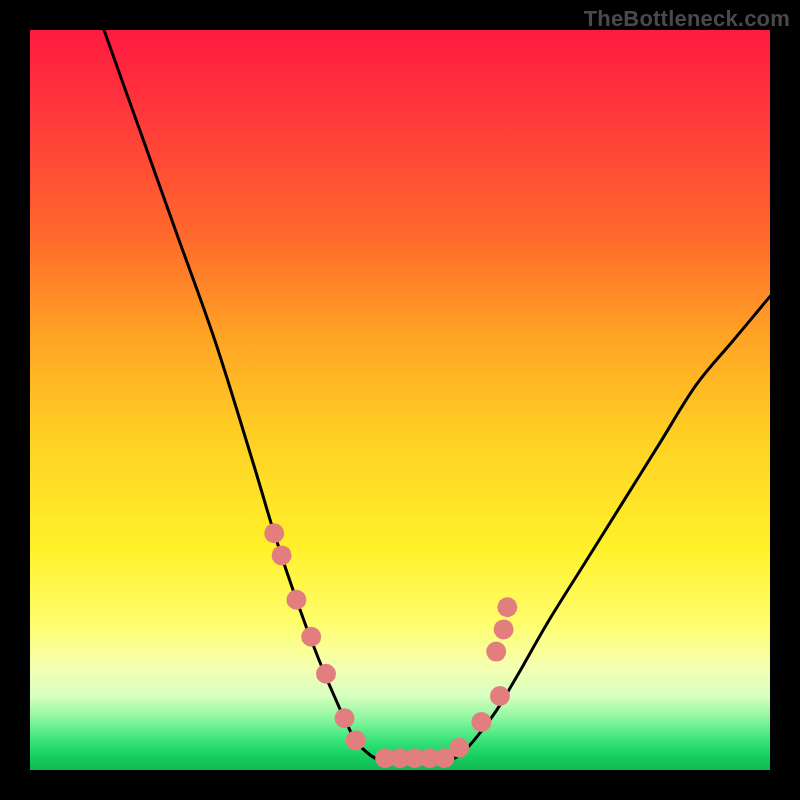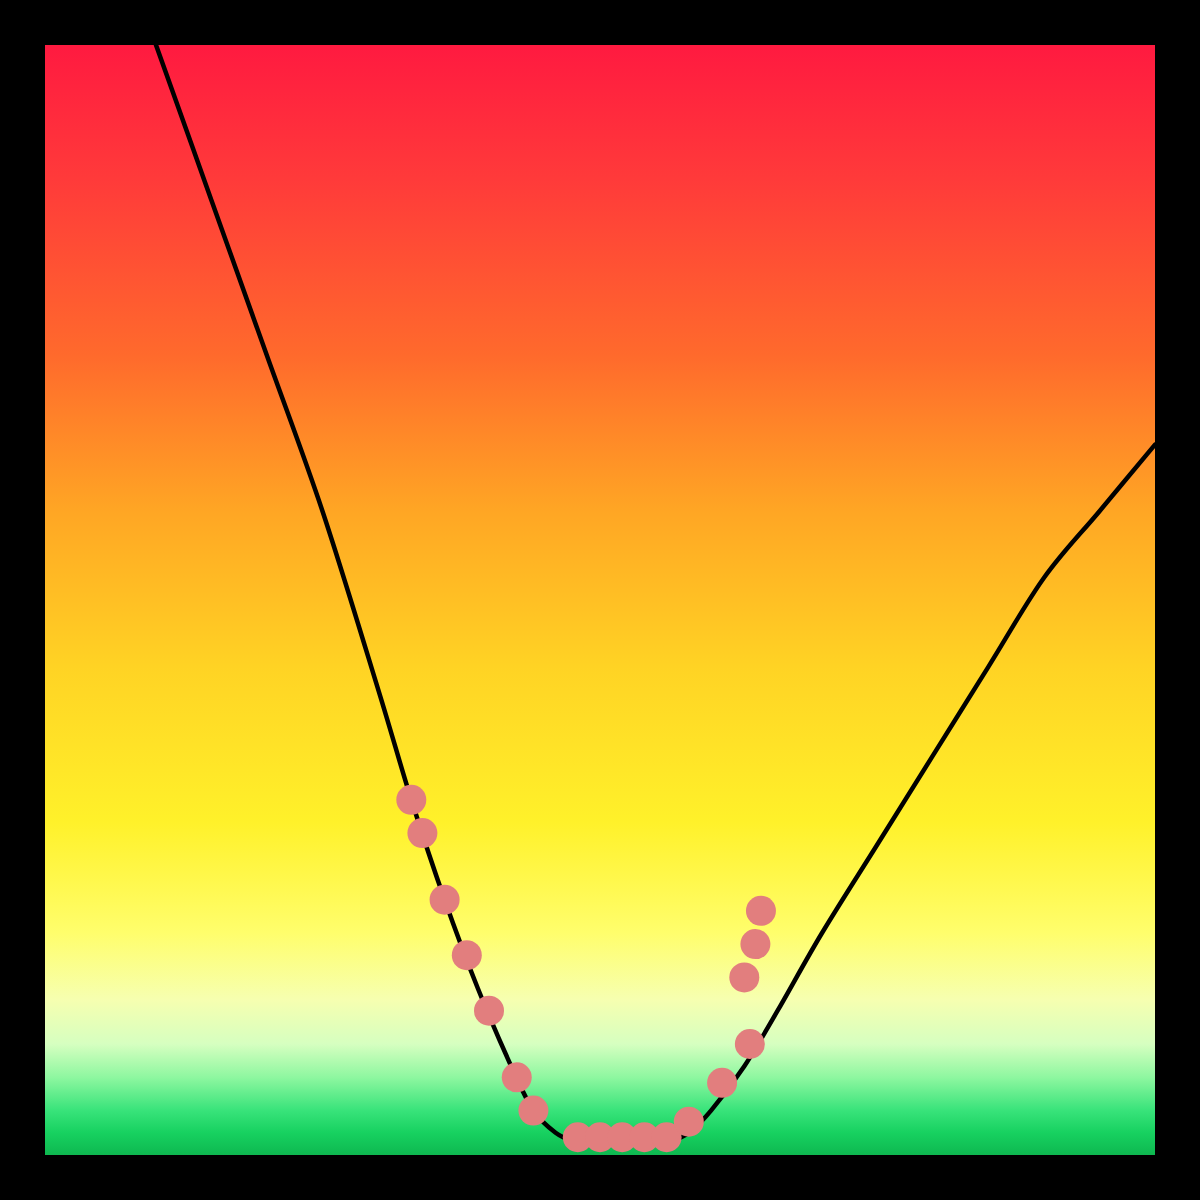--- a/index.html
+++ b/index.html
@@ -85,14 +85,15 @@
         <circle cx="414.40000000000003" cy="728.16" r="10" fill="#e27e7e"></circle>
         <circle cx="429.2" cy="717.8" r="10" fill="#e27e7e"></circle>
         <circle cx="451.4" cy="691.9" r="10" fill="#e27e7e"></circle>
         <circle cx="469.90000000000003" cy="666" r="10" fill="#e27e7e"></circle>
         <circle cx="466.2" cy="621.6" r="10" fill="#e27e7e"></circle>
         <circle cx="473.6" cy="599.4" r="10" fill="#e27e7e"></circle>
         <circle cx="477.3" cy="577.2" r="10" fill="#e27e7e"></circle>
       </g>
   </svg>
 
+  <div class="attribution">TheBottleneck.com</div>
 
 </div>
 
 </body></html>

